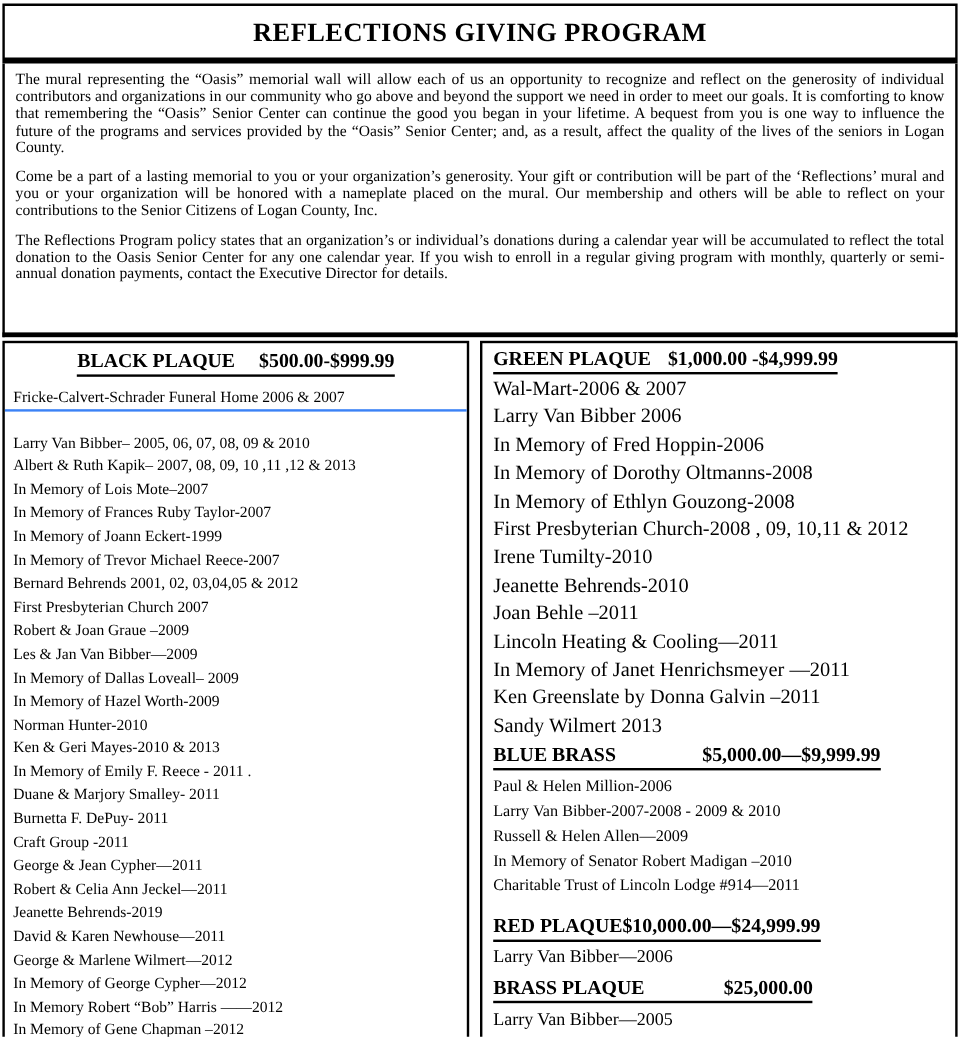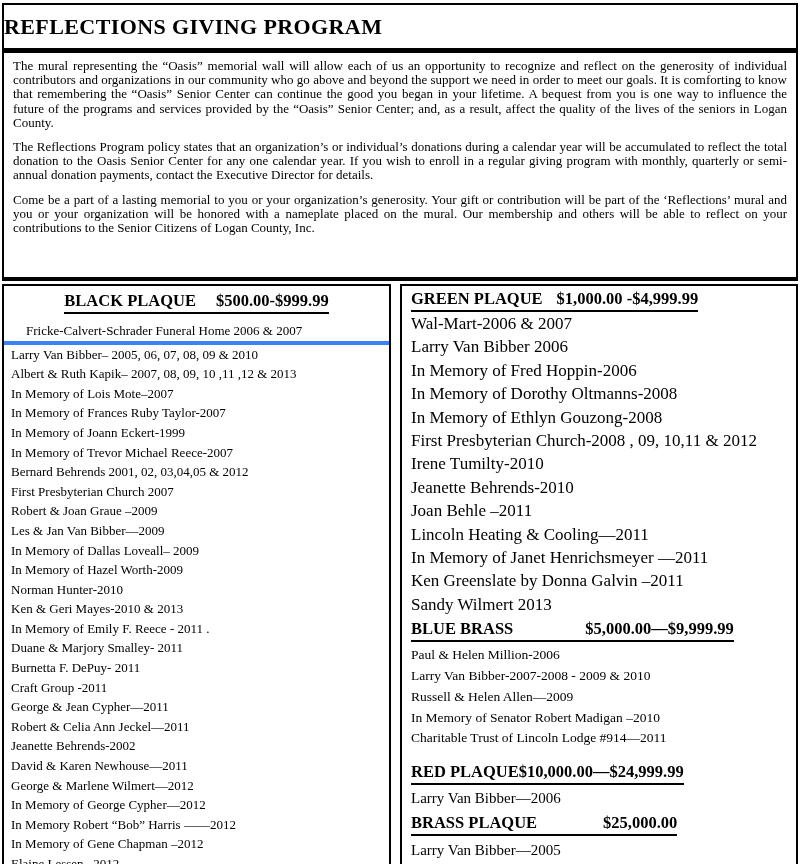--- a/index.html
+++ b/index.html
@@ -10,21 +10,21 @@
     color:#000;
     position:relative;
   }
   .page { width:800px; height:864px; padding:3px 2px 0 2px; }
 
   
   .title-box {
     border:2px solid #000;
     border-bottom-width:5px;
     height:50px;
-    text-align:left;
+    text-align:center;
     padding-top:9px;
   }
   .title-box h1 {
     font-size:22px;
     font-weight:bold;
     letter-spacing:0.4px;
   }
 
   
   .intro-box {
@@ -56,23 +56,23 @@
   .gap-blue  { margin-left:72px; }
   .gap-red   { margin-left:0; }
   .gap-brass { margin-left:66px; }
 
   ul { list-style:none; }
   li { white-space:nowrap; }
 
   .left-items { padding:7px 6px 0 7px; }
   .left-items li { font-size:13px; line-height:19.6px; }
   .left-items li:first-child {
-    border-bottom:4px solid #3b82f6;
-    margin:0 -6px 0 -7px;
-    padding-left:22px;
+    border-bottom:2px solid #3b82f6;
+    margin:0 -6px 16px -7px;
+    padding-left:7px;
   }
 
   .right-inner { padding:3px 6px 0 9px; }
   .items-green li { font-size:17px; line-height:23.4px; }
   .items-blue  li { font-size:13.5px; line-height:20.8px; }
   .items-red   li { font-size:15px; line-height:23px; }
   .items-brass li { font-size:15px; line-height:23px; }
   .sec-blue  .plaque-hdr { margin-top:3px; margin-bottom:3px; }
   .sec-red   .plaque-hdr { margin-top:13px; margin-bottom:2px; }
   .sec-brass .plaque-hdr { margin-top:3px; margin-bottom:3px; }
@@ -81,22 +81,22 @@
 <body>
 
 <div class="page">
 
   <div class="title-box">
     <h1>REFLECTIONS GIVING PROGRAM</h1>
   </div>
 
   <div class="intro-box">
     <p>The mural representing the “Oasis” memorial wall will allow each of us an opportunity to recognize and reflect on the generosity of individual contributors and organizations in our community who go above and beyond the support we need in order to meet our goals.  It is comforting to know that remembering the “Oasis” Senior Center can continue the good you began in your lifetime.  A bequest from you is one way to influence the future of the programs and services provided by the “Oasis” Senior Center; and, as a result, affect the quality of the lives of the seniors in Logan County.</p>
+    <p>Come be a part of a lasting memorial to you or your organization’s generosity.  Your gift or contribution will be part of the ‘Reflections’ mural and you or your organization will be honored with a nameplate placed on the mural.  Our membership and others will be able to reflect on your contributions to the Senior Citizens of Logan County, Inc.</p>
     <p>The Reflections Program policy states that an organization’s or individual’s donations during a calendar year will be accumulated to reflect the total donation to the Oasis Senior Center for any one calendar year. If you wish to enroll in a regular giving program with monthly, quarterly or semi-annual donation payments, contact the Executive Director for details.</p>
-    <p>Come be a part of a lasting memorial to you or your organization’s generosity.  Your gift or contribution will be part of the ‘Reflections’ mural and you or your organization will be honored with a nameplate placed on the mural.  Our membership and others will be able to reflect on your contributions to the Senior Citizens of Logan County, Inc.</p>
   </div>
 
   <div class="columns">
 
     <div class="col col-left">
       <div class="plaque-hdr hdr-center">
         <span class="u"><span>BLACK PLAQUE</span><span class="price gap-black">$500.00-$999.99</span></span>
       </div>
       <ul class="left-items">
           <li>Fricke-Calvert-Schrader Funeral Home 2006 &amp; 2007</li>
@@ -113,21 +113,21 @@
           <li>In Memory of Dallas Loveall– 2009</li>
           <li>In Memory of Hazel Worth-2009</li>
           <li>Norman Hunter-2010</li>
           <li>Ken &amp; Geri Mayes-2010 &amp; 2013</li>
           <li>In Memory of  Emily F. Reece - 2011  .</li>
           <li>Duane &amp; Marjory Smalley- 2011</li>
           <li>Burnetta F. DePuy- 2011</li>
           <li>Craft Group -2011</li>
           <li>George &amp; Jean Cypher—2011</li>
           <li>Robert &amp; Celia Ann Jeckel—2011</li>
-          <li>Jeanette Behrends-2002</li>
+          <li>Jeanette Behrends-2019</li>
           <li>David &amp; Karen Newhouse—2011</li>
           <li>George &amp; Marlene Wilmert—2012</li>
           <li>In Memory of George Cypher—2012</li>
           <li>In Memory Robert “Bob” Harris ——2012</li>
           <li>In Memory of Gene Chapman –2012</li>
           <li>Elaine Lessen –2012</li>
         </ul>
     </div>
 
     <div class="col col-right">

